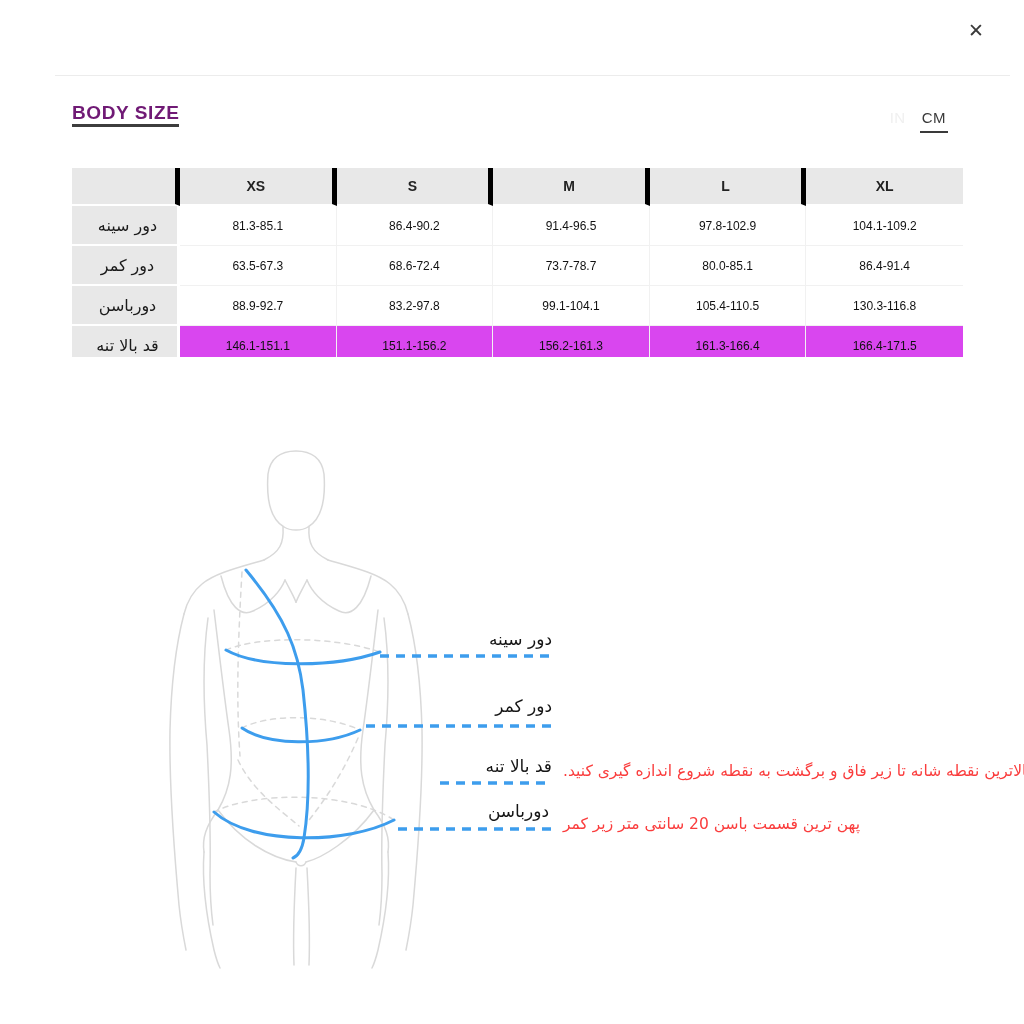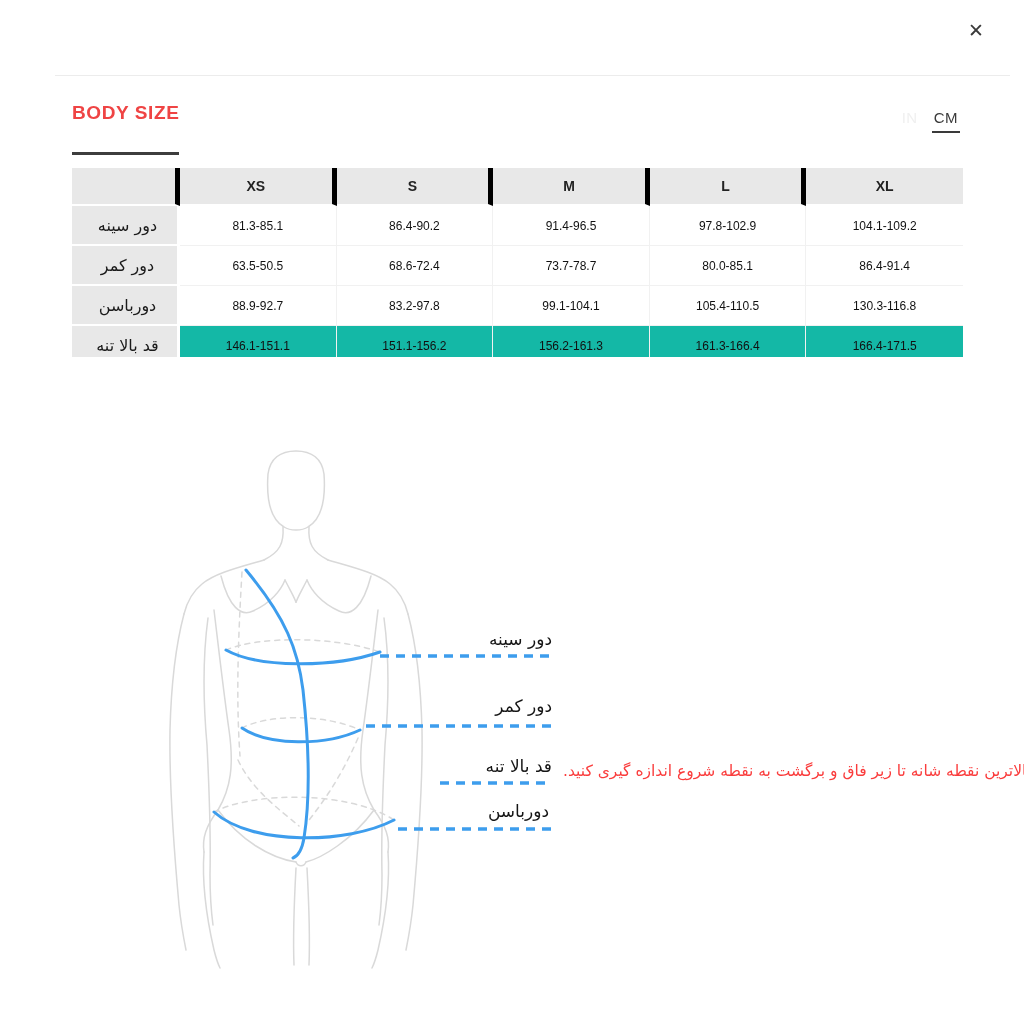--- a/index.html
+++ b/index.html
@@ -23,25 +23,25 @@
     font-size:19px;color:#3a3a3a;cursor:pointer;background:none;border:none;
     font-family:"DejaVu Sans",sans-serif;
   }
   .header-divider{
     position:absolute;top:75px;left:55px;width:955px;height:1px;background:#ececec;
   }
 
   
   .section-heading{
     position:absolute;top:102px;left:72px;
-    font-size:19px;font-weight:700;letter-spacing:.6px;color:#ef4444;
-    padding-bottom:28px;border-bottom:3px solid #3d3d3d;display:inline-block;
+    font-size:19px;font-weight:700;letter-spacing:.6px;color:#701a75;
+    padding-bottom:0;border-bottom:3px solid #3d3d3d;display:inline-block;
   }
   .unit-toggle{
-    position:absolute;top:109px;right:64px;display:flex;gap:12px;align-items:flex-start;
+    position:absolute;top:109px;right:76px;display:flex;gap:12px;align-items:flex-start;
     font-size:15px;letter-spacing:.5px;
   }
   .unit-option{cursor:pointer;padding:0 2px 5px;}
   .unit-inactive{color:#f0f0f0;border-bottom:2px solid transparent;}
   .unit-active{color:#3a3a3a;border-bottom:2px solid #3a3a3a;}
 
   
   .table-wrap{
     position:absolute;top:168px;left:72px;width:891px;height:189px;
     overflow-y:auto;scrollbar-width:none;
@@ -56,21 +56,21 @@
   tbody td{height:40px;text-align:center;vertical-align:middle;}
   td.label-cell{
     background:#e8e8e8;border-right:3px solid #fff;border-bottom:2px solid #fff;
     font-size:16px;color:#1a1a1a;font-family:"DejaVu Sans",sans-serif;
   }
   td.data-cell{
     background:#fff;font-size:12px;color:#111;
     border-right:1px solid #f1f1f1;border-bottom:1px solid #f1f1f1;
   }
   td.data-cell:last-child{border-right:none;text-align:center;}
-  tbody tr:last-child td.data-cell{background:#14b8a6;}
+  tbody tr:last-child td.data-cell{background:#d946ef;}
 
   
   .diagram-svg{position:absolute;left:0;top:440px;}
   .measure-label{
     position:absolute;direction:rtl;white-space:nowrap;
     font-size:17px;color:#151515;font-family:"DejaVu Sans",sans-serif;
   }
   .lbl-chest{top:629px;right:472px;}
   .lbl-waist{top:696px;right:472px;}
   .lbl-torso{top:756px;right:472px;}
@@ -121,21 +121,21 @@
           <tr>
             <td class="label-cell" dir="rtl">دور سینه</td>
             <td class="data-cell">81.3-85.1</td>
             <td class="data-cell">86.4-90.2</td>
             <td class="data-cell">91.4-96.5</td>
             <td class="data-cell">97.8-102.9</td>
             <td class="data-cell">104.1-109.2</td>
           </tr>
           <tr>
             <td class="label-cell" dir="rtl">دور کمر</td>
-            <td class="data-cell">63.5-50.5</td>
+            <td class="data-cell">63.5-67.3</td>
             <td class="data-cell">68.6-72.4</td>
             <td class="data-cell">73.7-78.7</td>
             <td class="data-cell">80.0-85.1</td>
             <td class="data-cell">86.4-91.4</td>
           </tr>
           <tr>
             <td class="label-cell" dir="rtl">دورباسن</td>
             <td class="data-cell">88.9-92.7</td>
             <td class="data-cell">83.2-97.8</td>
             <td class="data-cell">99.1-104.1</td>
@@ -211,14 +211,15 @@
       <path d="M398,829 L552,829"></path>
     </g>
   </svg>
 
   <div class="measure-label lbl-chest">دور سینه</div>
   <div class="measure-label lbl-waist">دور کمر</div>
   <div class="measure-label lbl-torso">قد بالا تنه</div>
   <div class="measure-label lbl-hips">دورباسن</div>
 
   <div class="annotation ann-torso">از بالاترین نقطه شانه تا زیر فاق و برگشت به نقطه شروع اندازه گیری کنید.</div>
+  <div class="annotation ann-hips">پهن ترین قسمت باسن  20 سانتی متر زیر کمر</div>
 
 </div>
 
 </body></html>

